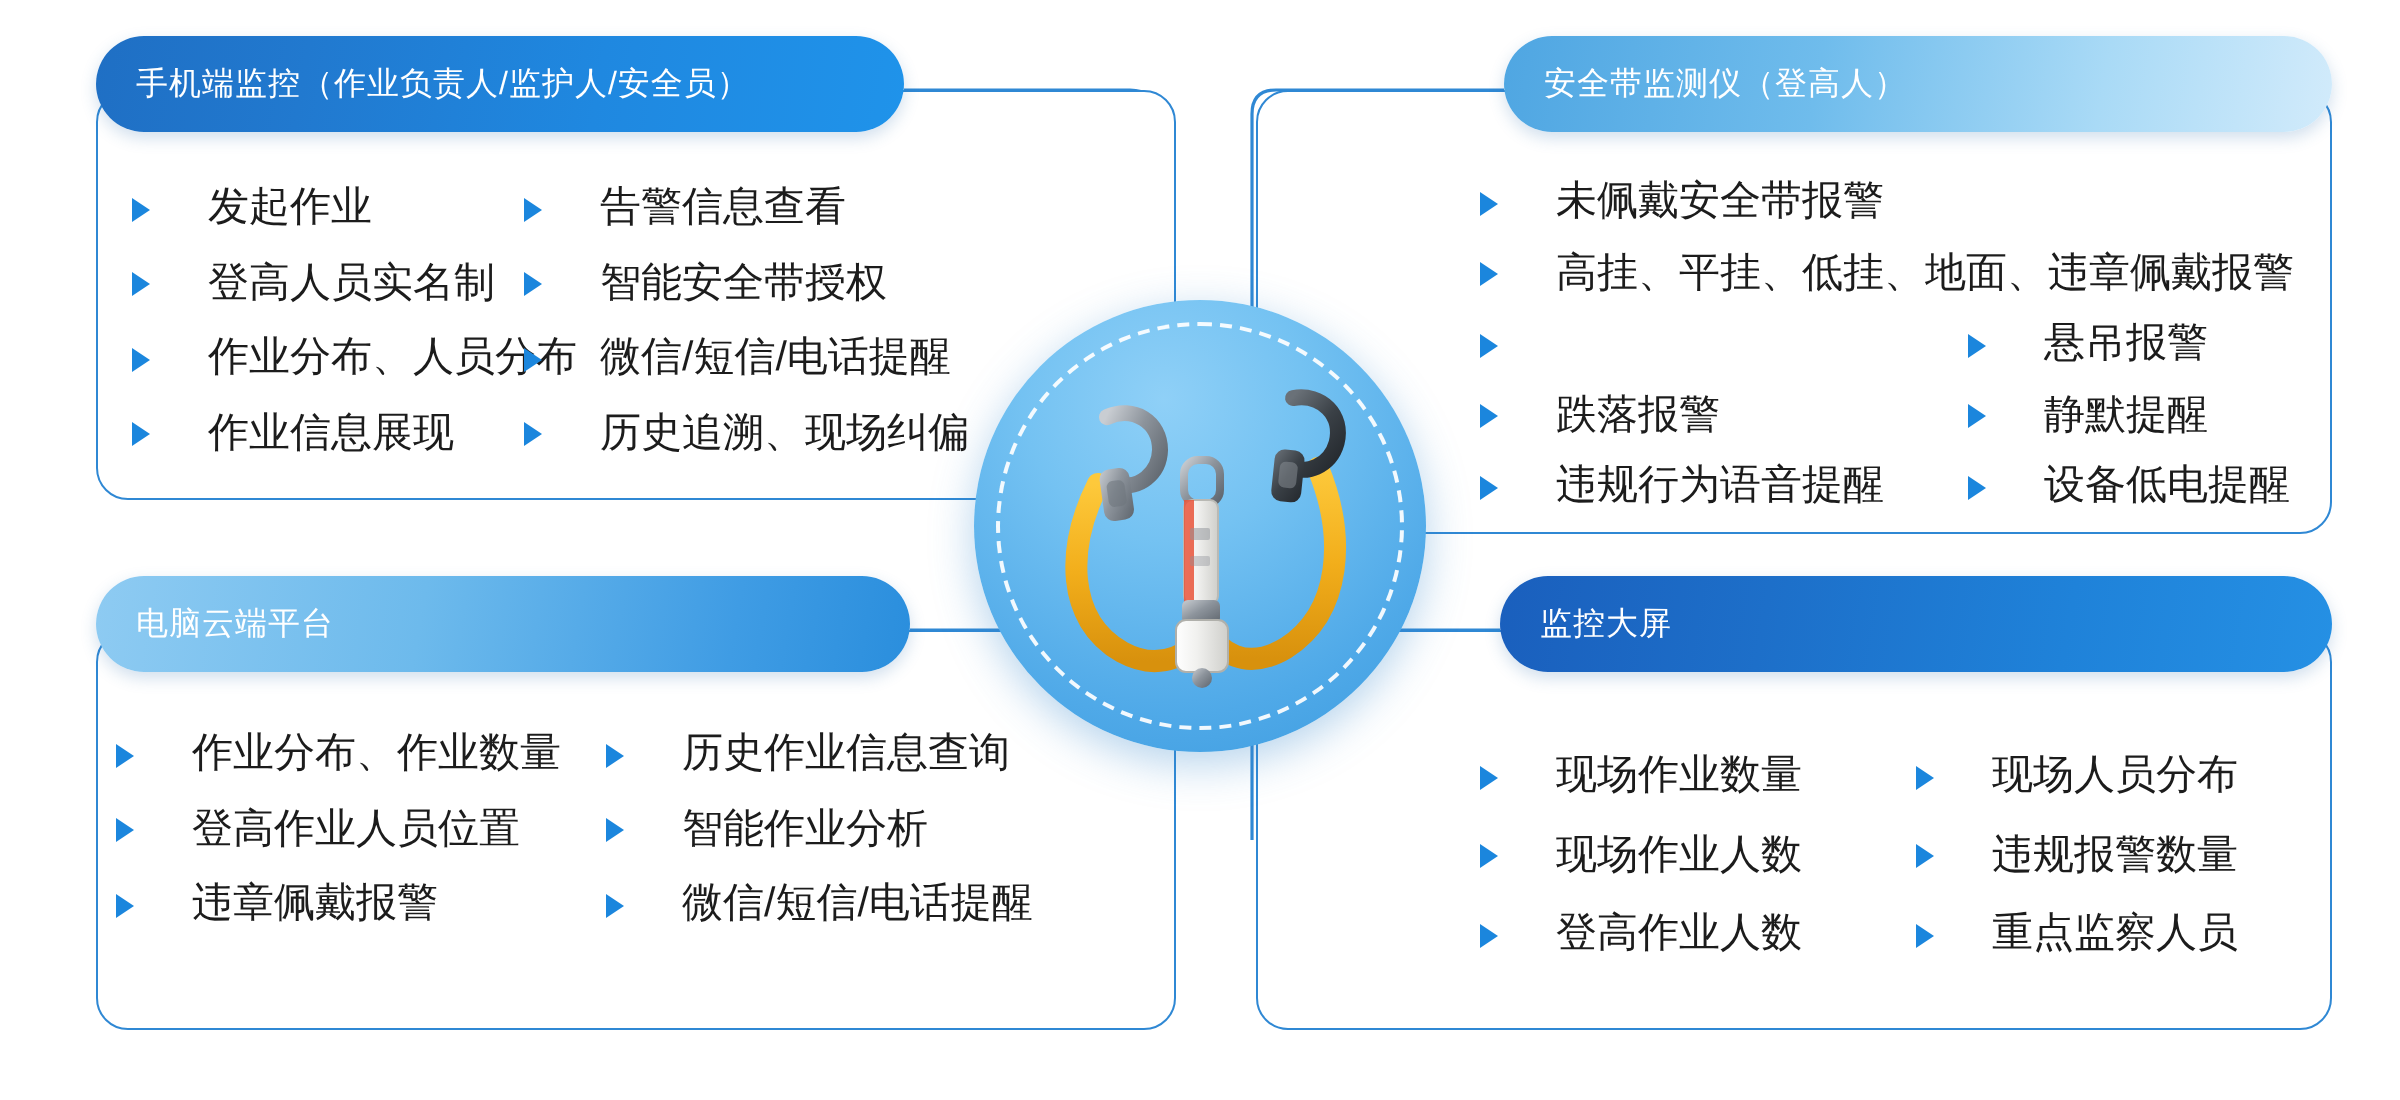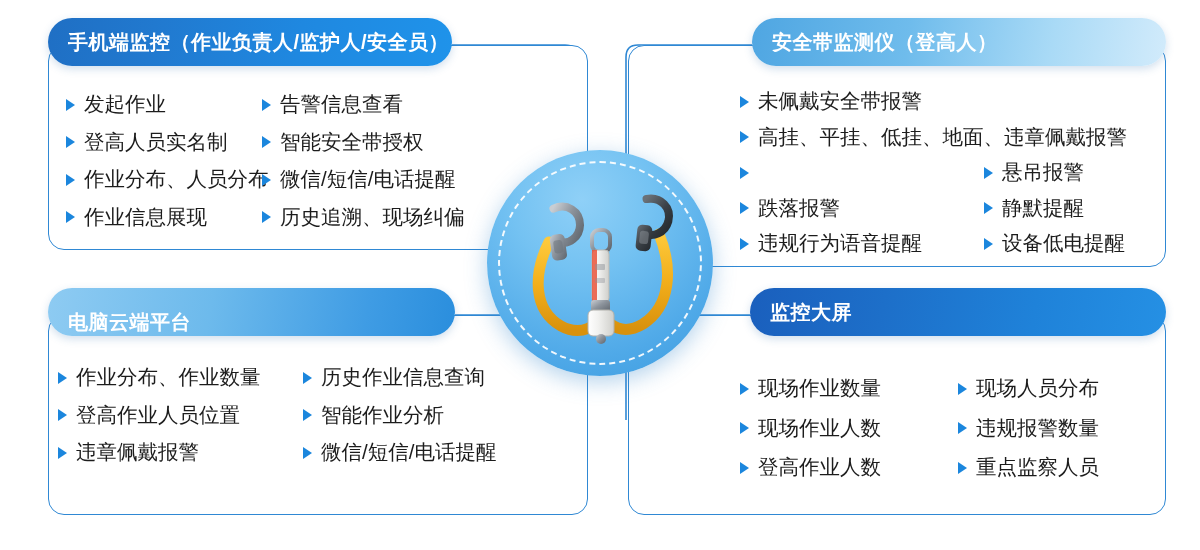--- a/index.html
+++ b/index.html
@@ -42,30 +42,30 @@
     position:absolute;
     height:48px;
     border-radius:24px;
     box-sizing:border-box;
     display:flex;align-items:center;
     z-index:4;
     box-shadow:0 3px 8px rgba(45,110,175,.22);
   }
   .panel-head .htxt{
     color:#ffffff;
-    font-size:20px;
-    font-weight:bold;
+    font-size:16px;
+    font-weight:normal;
     letter-spacing:.5px;
     white-space:nowrap;
   }
 
   
   .hd-tl{background:linear-gradient(100deg,#1f6fc4 0%,#2179cf 26%,#1f88e0 62%,#1f93ea 100%);}
   .hd-tr{background:linear-gradient(100deg,#4fa6e2 0%,#6fbcec 38%,#a9daf6 72%,#d2ebfb 100%);}
-  .hd-bl{background:linear-gradient(100deg,#8ecbf2 0%,#6dbaec 40%,#3f9ce4 78%,#2a8edd 100%);align-items:flex-end;}
+  .hd-bl{background:linear-gradient(100deg,#8ecbf2 0%,#6dbaec 40%,#3f9ce4 78%,#2a8edd 100%);}
   .hd-br{background:linear-gradient(100deg,#1a5fbd 0%,#1d6fc9 32%,#1f82d9 68%,#2590e4 100%);}
 
   
   .items{
     position:absolute;
     display:grid;
     z-index:3;
   }
   .item{
     display:flex;align-items:center;
@@ -76,20 +76,21 @@
     width:0;height:0;flex:0 0 auto;
     border-left:9px solid #1b86dd;
     border-top:6.5px solid transparent;
     border-bottom:6.5px solid transparent;
     margin-top:1px;
   }
   .item .txt{
     color:#1c1c1c;
     font-size:20.5px;
     line-height:1;
+    margin-left:20px;
   }
 </style>
 </head>
 <body>
 
 <div id="stage">
 
   <svg id="wires" viewBox="0 0 1200 550">
     <g fill="none" stroke="#2f88d4" stroke-width="1.6">
 

